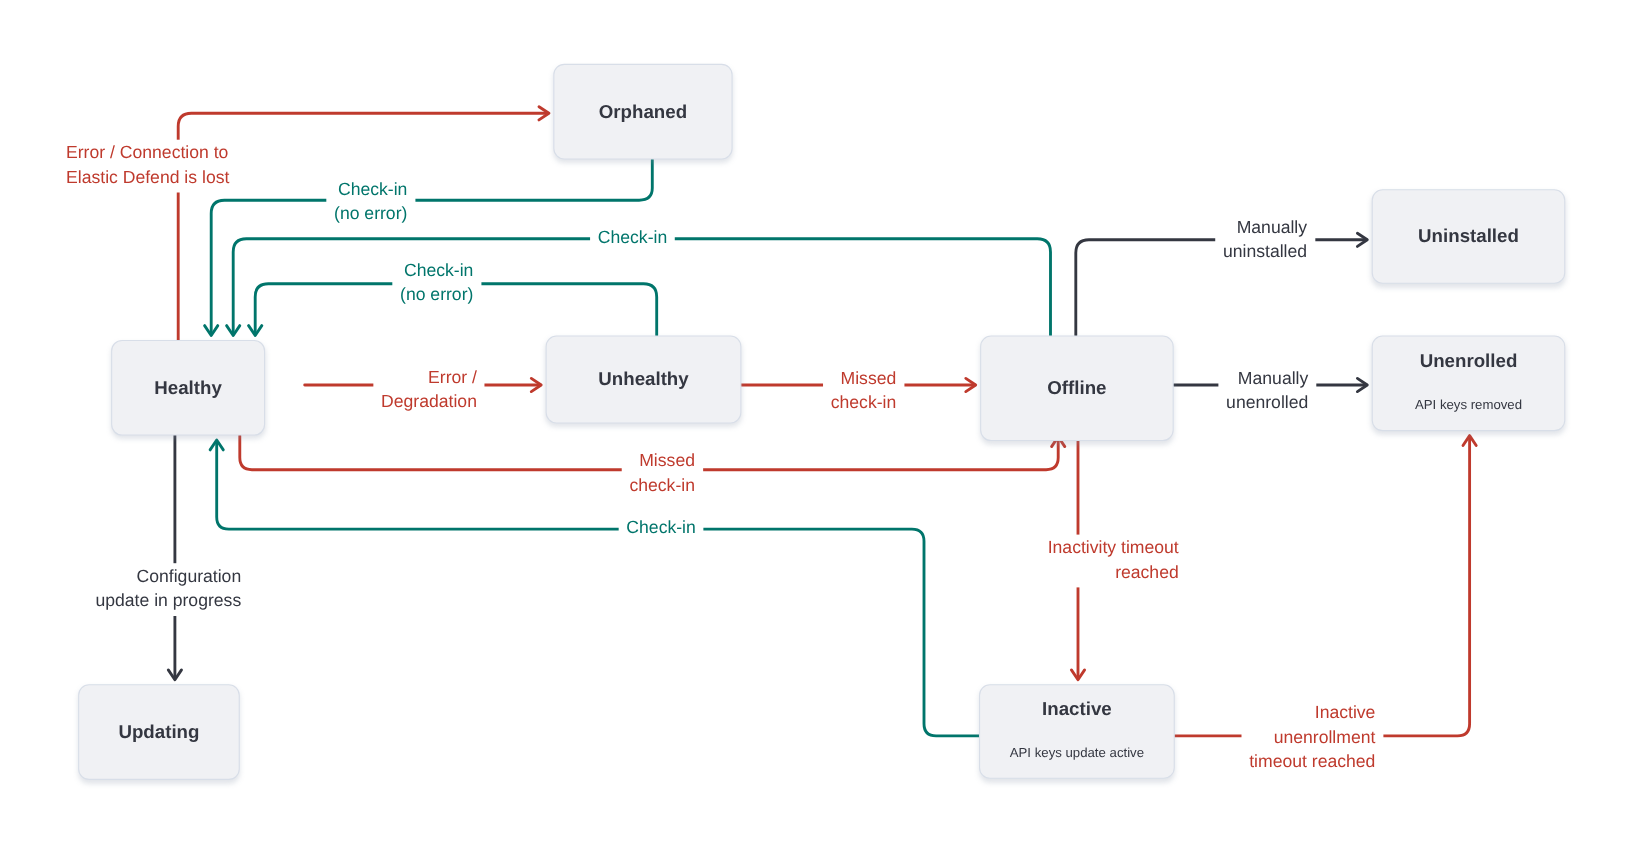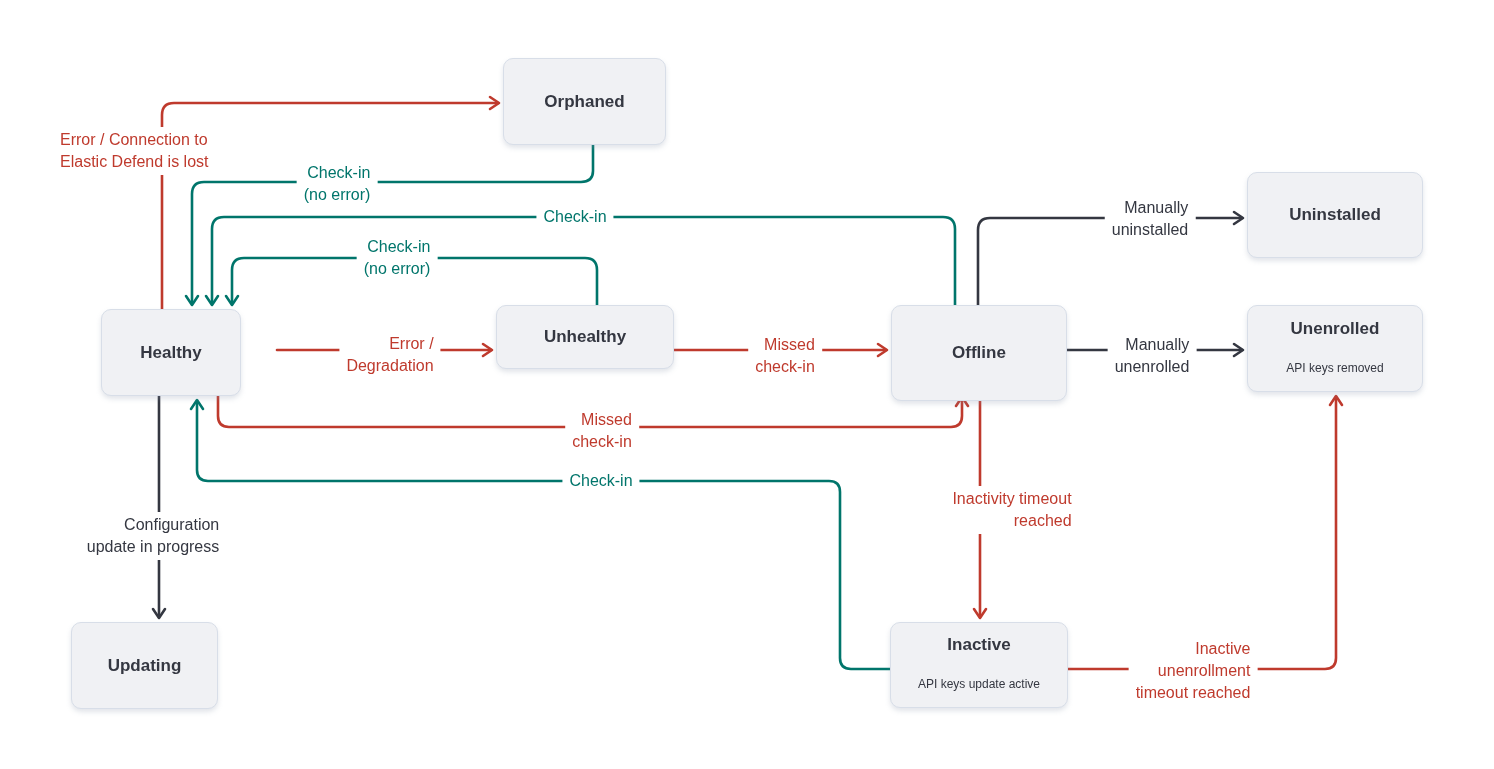--- a/index.html
+++ b/index.html
@@ -96,21 +96,21 @@
   <div class="elabel c-red" style="left:1193px;top:671px;">Inactive
 unenrollment
 timeout reached</div>
 
   <div class="node" style="left:503px;top:58px;width:163px;height:87px;">
     <span class="title">Orphaned</span>
   </div>
   <div class="node" style="left:101px;top:309px;width:140px;height:87px;">
     <span class="title">Healthy</span>
   </div>
-  <div class="node" style="left:496px;top:305px;width:178px;height:64px;">
+  <div class="node" style="left:496px;top:305px;width:178px;height:80px;">
     <span class="title">Unhealthy</span>
   </div>
   <div class="node" style="left:891px;top:305px;width:176px;height:96px;">
     <span class="title">Offline</span>
   </div>
   <div class="node" style="left:1247px;top:172px;width:176px;height:86px;">
     <span class="title">Uninstalled</span>
   </div>
   <div class="node" style="left:1247px;top:305px;width:176px;height:87px;">
     <span class="title">Unenrolled</span>

